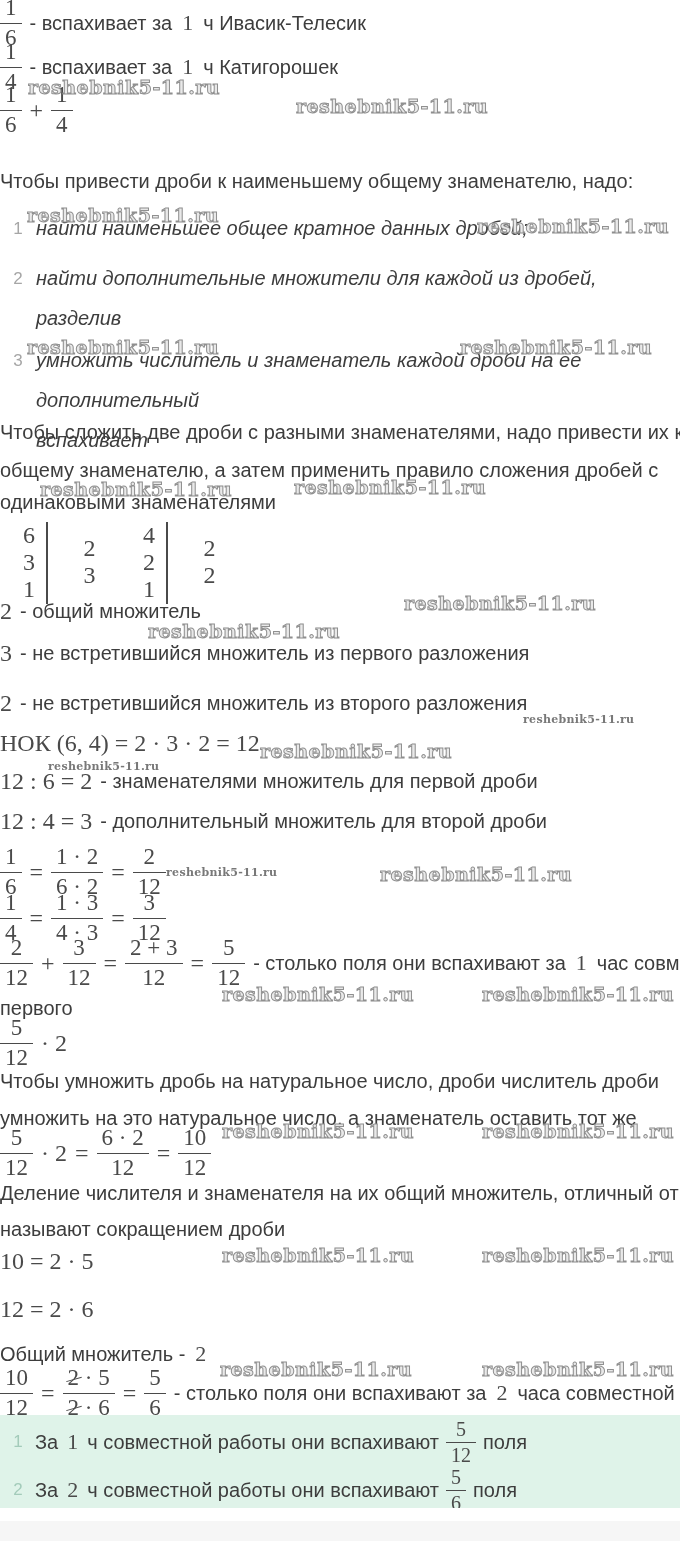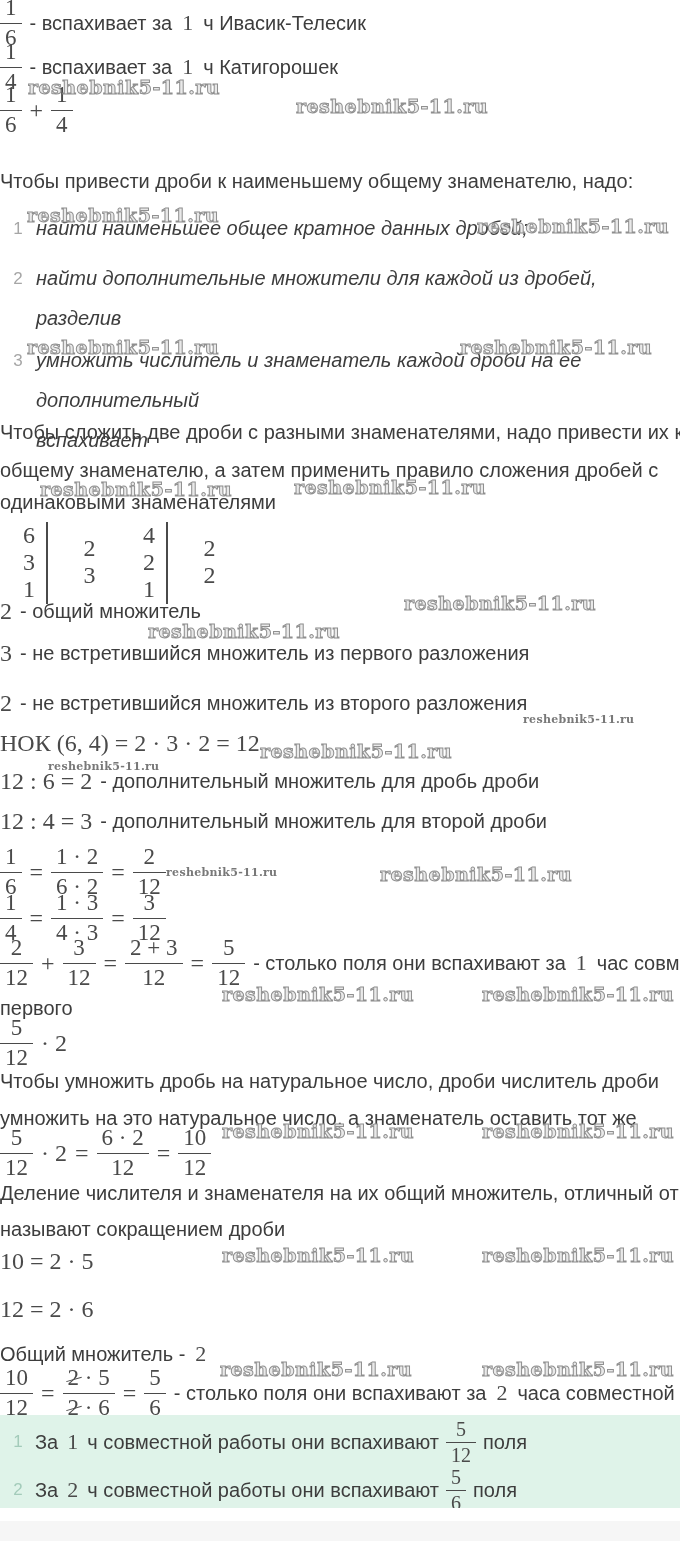--- a/index.html
+++ b/index.html
@@ -134,21 +134,21 @@
   </div>
   <div class="row" style="top:688px;height:30px;">
     <span class="note-lead">2</span>
     <span class="txt">- не встретившийся множитель из второго разложения</span>
   </div>
 
   <div class="abs m" style="top:730px;">НОК (6, 4) = 2 · 3 · 2 = 12</div>
 
   <div class="row" style="top:766px;height:30px;">
     <span class="m">12 : 6 = 2</span>
-    <span class="txt">- дополнительный множитель для дробь дроби</span>
+    <span class="txt">- знаменателями множитель для первой дроби</span>
   </div>
   <div class="row" style="top:806px;height:30px;">
     <span class="m">12 : 4 = 3</span>
     <span class="txt">- дополнительный множитель для второй дроби</span>
   </div>
 
   <div class="row eqrow" style="top:846px;">
     <span class="frac">
         <span class="n">1</span>
         <span class="d">6</span>

